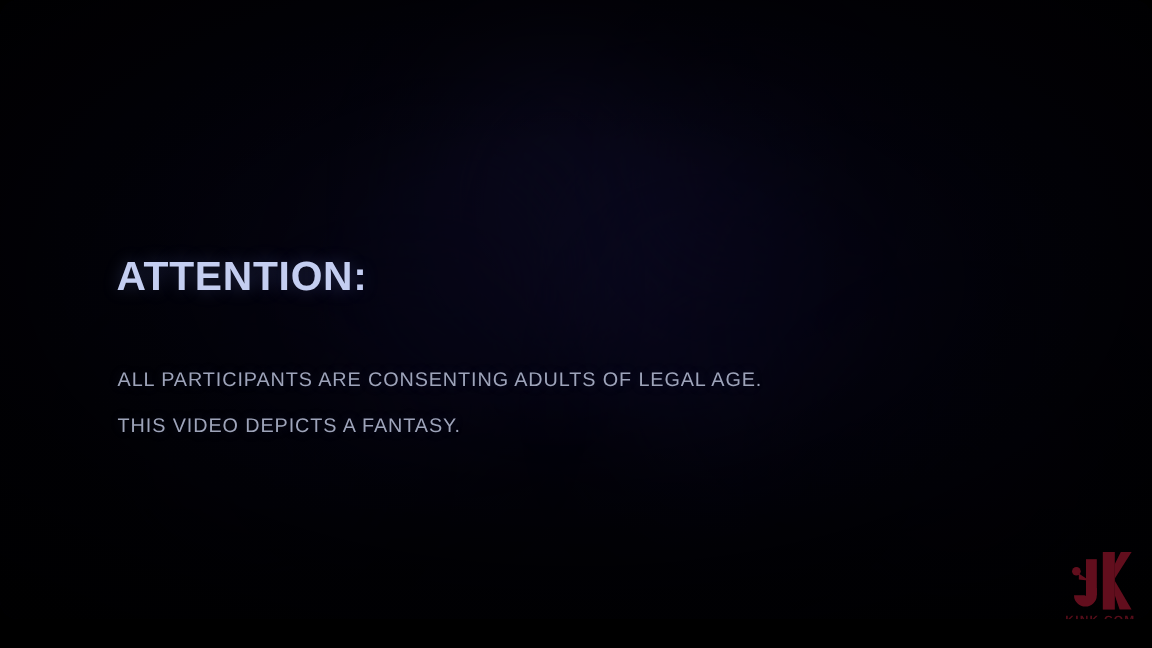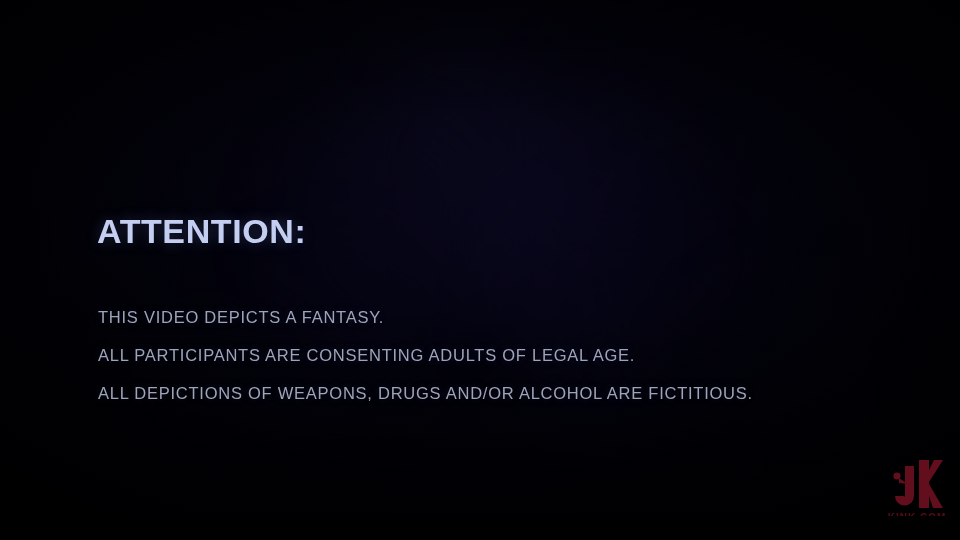--- a/index.html
+++ b/index.html
@@ -144,23 +144,22 @@
     <span class="bg-blob blob-h"></span>
     <span class="bg-blob blob-i"></span>
   </div>
   <div class="bg-layer bg-scrim"></div>
   <div class="bg-layer bg-vignette"></div>
 
   <div class="caption-block">
     <h1 class="attention-title">ATTENTION:</h1>
 
     <ul class="notice-list">
+      <li class="notice-item">ALL PARTICIPANTS ARE CONSENTING ADULTS OF LEGAL AGE.</li>
       <li class="notice-item">THIS VIDEO DEPICTS A FANTASY.</li>
-      <li class="notice-item">ALL PARTICIPANTS ARE CONSENTING ADULTS OF LEGAL AGE.</li>
-      <li class="notice-item">ALL DEPICTIONS OF WEAPONS, DRUGS AND/OR ALCOHOL ARE FICTITIOUS.</li>
     </ul>
   </div>
 
   <div class="watermark">
     <svg class="wm-mark" viewBox="0 0 62 56">
 
       <rect x="33" y="4" width="10" height="48" fill="#6b1020"></rect>
       <polygon points="43,26 57,4 48,4 43,14" fill="#6b1020"></polygon>
       <polygon points="43,28 57,52 47,52 43,40" fill="#6b1020"></polygon>
 

